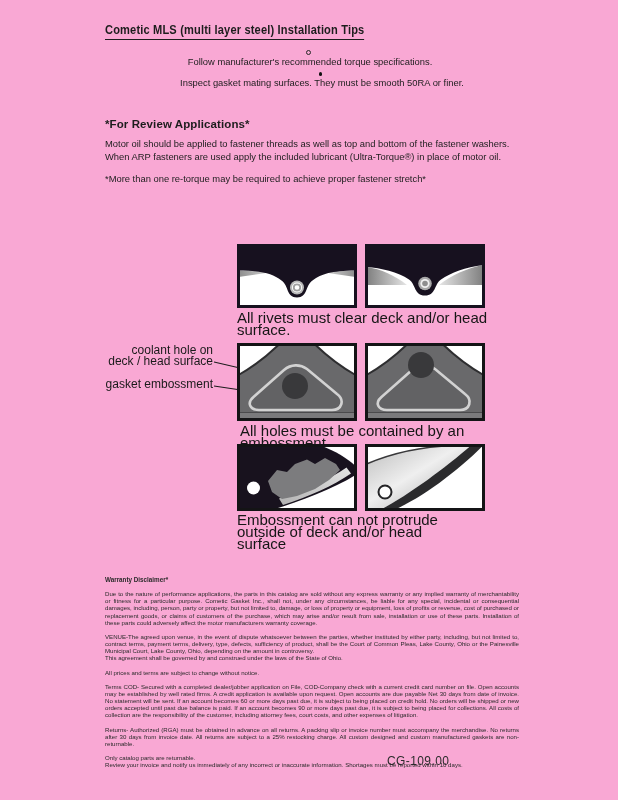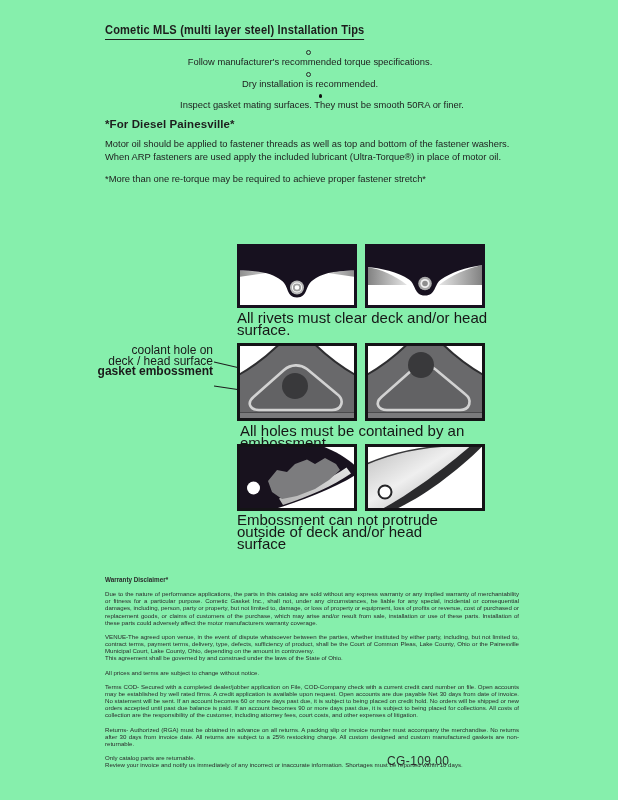--- a/index.html
+++ b/index.html
@@ -1,17 +1,17 @@
 <!DOCTYPE html>
 <html><head>
 <meta charset="utf-8">
 <style>
   html,body{margin:0;padding:0;background:#ffffff;}
   .page{
-    position:relative;width:618px;height:800px;background:#86efac;
+    position:relative;width:618px;height:800px;background:#f9a8d4;
     font-family:"Liberation Sans", sans-serif;color:#1d1d1d;overflow:hidden;
   }
   .abs{position:absolute;}
   
   .doc-title{
     left:105px;top:22px;font-size:13.5px;font-weight:bold;white-space:nowrap;
     transform:scaleX(0.82);transform-origin:left top;
     border-bottom:1.6px solid #1d1d1d;padding-bottom:2px;letter-spacing:0.2px;
   }
   
@@ -42,32 +42,28 @@
 
 <div class="page">
 
   <div class="abs doc-title">Cometic MLS (multi layer steel) Installation Tips</div>
 
   <div class="abs tips">
     <div class="b-row">
       <span class="o-bullet"></span>
       <span>Follow manufacturer's recommended torque specifications.</span>
     </div>
-    <div class="b-row">
-      <span class="o-bullet"></span>
-      <span>Dry installation is recommended.</span>
-    </div>
     <div class="b-row sub">
       <span class="f-bullet"></span>
       <span>Inspect gasket mating surfaces.  They must be smooth 50RA or finer.</span>
     </div>
   </div>
 
   <div class="abs diesel">
-    <h2>*For Diesel Painesville*</h2>
+    <h2>*For Review Applications*</h2>
     <p>Motor oil should be applied to fastener threads as well as top and bottom of the fastener washers. When ARP fasteners are used apply the included lubricant (Ultra-Torque®) in place of motor oil.</p>
     <p>*More than one re-torque may be required to achieve proper fastener stretch*</p>
   </div>
 
   <div class="abs dg-head" style="left:237px;top:229px;">RIGHT</div>
   <div class="abs dg-head" style="left:365px;top:229px;">WRONG</div>
 
   <div class="abs dg-panel" style="left:237px;top:244px;">
     <svg viewBox="0 0 120 64">
       <defs>
@@ -116,21 +112,21 @@
 
   <div class="abs dg-caption" style="left:237px;top:312px;width:300px;">All rivets must clear deck and/or head surface.</div>
 
   <div class="abs dg-head" style="left:237px;top:329px;">RIGHT</div>
   <div class="abs dg-head" style="left:365px;top:329px;">WRONG</div>
 
   <div class="abs ann-label" style="left:95px;top:345px;">
     <div>coolant hole on</div>
     <div>deck / head surface</div>
   </div>
-  <div class="abs ann-label" style="left:95px;top:366px;font-weight:bold;">gasket embossment</div>
+  <div class="abs ann-label" style="left:95px;top:379px;">gasket embossment</div>
 
   <svg class="abs" style="left:210px;top:355px;" width="90" height="45" viewBox="0 0 90 45">
     <line x1="4" y1="7" x2="82" y2="25" stroke="#1c1c1c" stroke-width="1.1"></line>
     <line x1="4" y1="31" x2="51" y2="38" stroke="#1c1c1c" stroke-width="1.1"></line>
   </svg>
 
   <div class="abs dg-panel" style="left:237px;top:343px;">
     <svg viewBox="0 0 120 78">
       <rect x="1.5" y="1.5" width="117" height="75" fill="#69696b"></rect>
       <rect x="1.5" y="69.5" width="117" height="7" fill="#7a7a7c"></rect>

